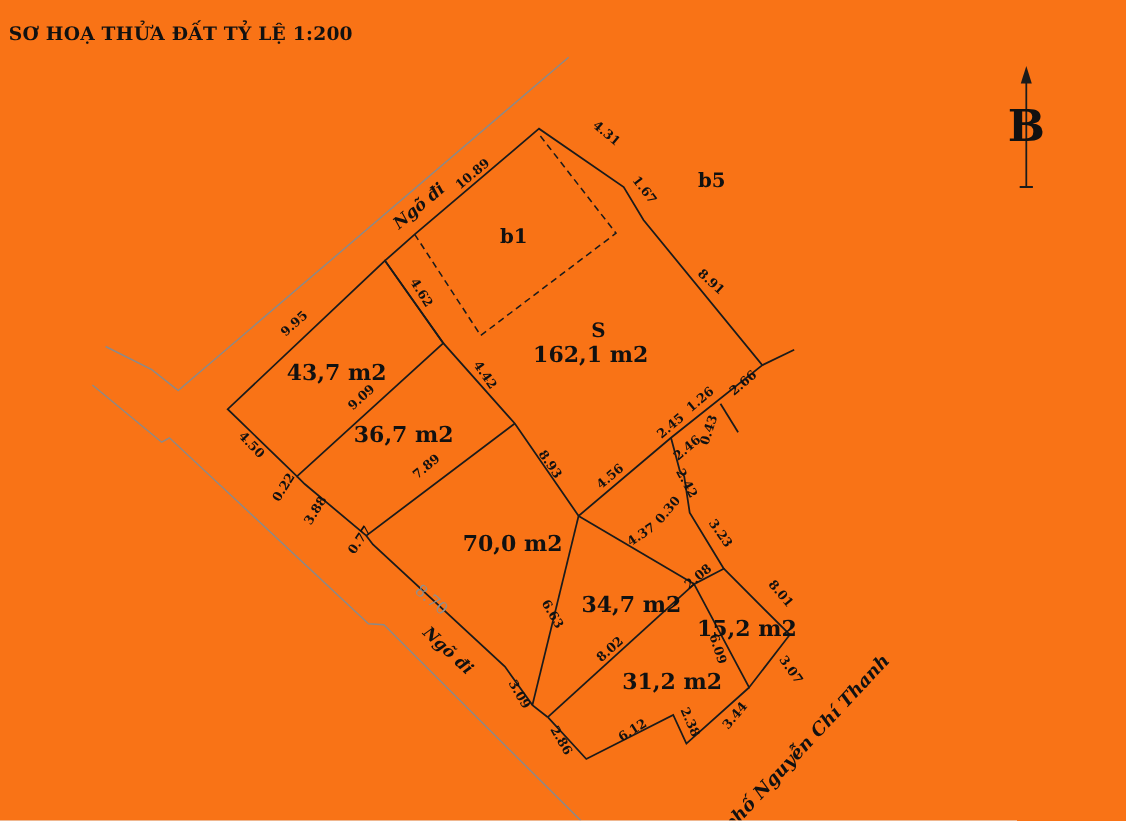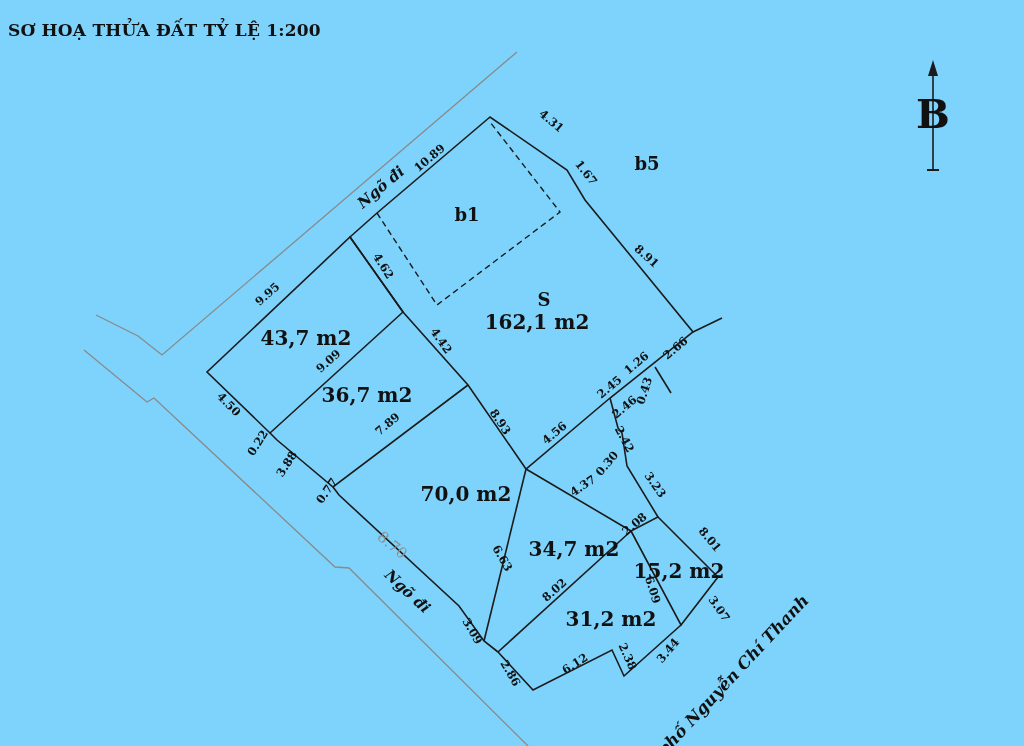--- a/index.html
+++ b/index.html
@@ -1,16 +1,16 @@
 <!DOCTYPE html>
 <html><head>
 <meta charset="utf-8">
 <style>
   html,body{margin:0;padding:0;background:#e8e8e8;}
-  .page{position:relative;width:1024px;height:746px;background:#7dd3fc;overflow:hidden;
+  .page{position:relative;width:1024px;height:746px;background:#f97316;overflow:hidden;
         font-family:"DejaVu Serif","Liberation Serif",serif;}
   svg{position:absolute;left:0;top:0;}
   svg text{font-family:"DejaVu Serif","Liberation Serif",serif;fill:#111;}
   .title-text{font-size:17px;font-weight:bold;letter-spacing:.2px;}
   .dim{font-size:11.5px;font-weight:bold;text-anchor:middle;}
   .dim-road{font-size:15px;font-weight:normal;fill:#8f8f8f;text-anchor:middle;}
   .area{font-size:20px;font-weight:bold;text-anchor:middle;}
   .pname{font-size:18px;font-weight:bold;text-anchor:middle;}
   .street{font-size:15px;font-weight:bold;font-style:italic;text-anchor:middle;}
   .road-main{font-size:16.5px;}

